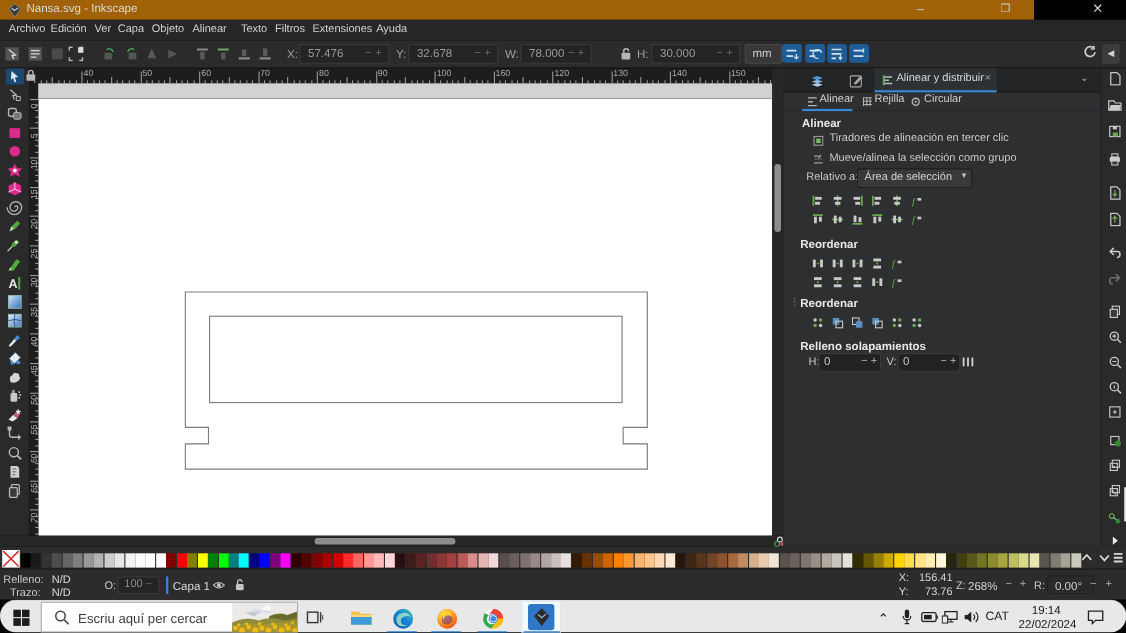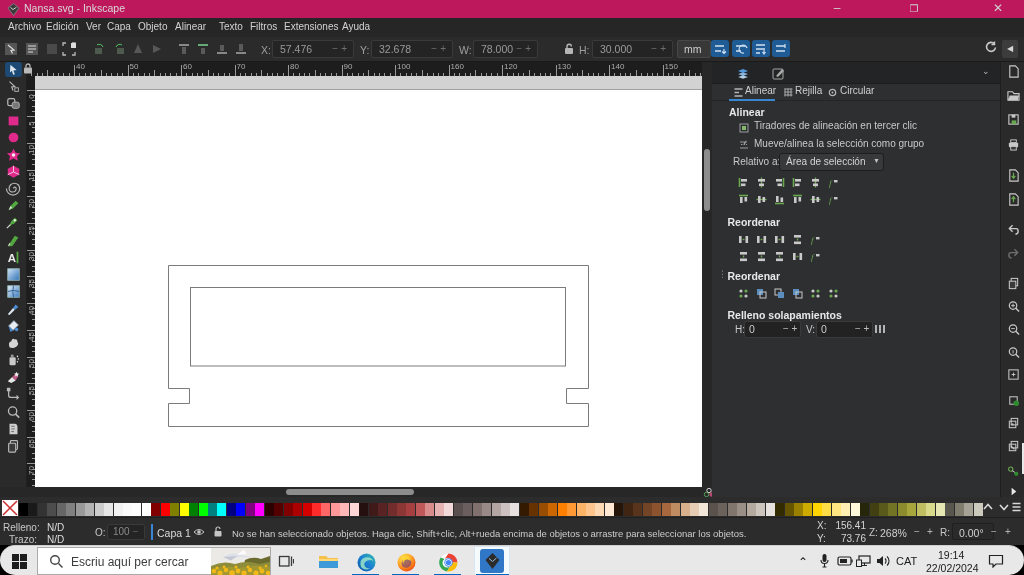--- a/index.html
+++ b/index.html
@@ -1,20 +1,20 @@
 <!DOCTYPE html>
 <html><head>
 <meta charset="utf-8">
 <style>
   * { margin:0; padding:0; box-sizing:border-box; }
   html,body { width:1024px; height:575px; overflow:hidden; background:#000; }
   body { font-family:"Liberation Sans", sans-serif; position:relative; }
   .abs { position:absolute; }
   
-  #titlebar { position:absolute; left:0; top:0; width:1024px; height:18px; background:#be185d; color:#d9d9d9; }
+  #titlebar { position:absolute; left:0; top:0; width:940px; height:18px; background:#a16207; color:#d9d9d9; }
   #titlebar .title { position:absolute; left:24px; top:2px; font-size:11px; }
   .capbtn { position:absolute; top:0; width:30px; height:18px; color:#cfcfcf; text-align:center; font-size:12px; line-height:17px; }
   
   #menubar { position:absolute; left:0; top:18px; width:1024px; height:19px; background:#262626; color:#d2d2d2; font-size:10px; }
   #menubar span { position:absolute; top:3px; }
   
   #toolbar { position:absolute; left:0; top:37px; width:1024px; height:25px; background:#2b2b2b; border-bottom:1px solid #1a1a1a; color:#9d9d9d; }
   .tbico { position:absolute; top:5px; width:14px; height:14px; }
   .fld { position:absolute; top:3px; height:18px; background:#242424; border:1px solid #3a3a3a; border-radius:2px; color:#9a9a9a; font-size:10.5px; line-height:16px; padding-left:7px; }
   .fld .sp { position:absolute; right:3px; top:0; color:#6f6f6f; font-size:10px; letter-spacing:3px; }
@@ -548,20 +548,28 @@
   <div id="ptabs">
     <svg class="abs" style="left:25px;top:6px" width="12" height="11" viewBox="0 0 12 11">
         <path d="M1 3 L6 1 L11 3 L6 5 Z" fill="#5599dd"></path>
         <path d="M1 6 L6 4.5 L11 6 L6 8 Z" fill="#88b7e0"></path>
         <path d="M1 9 L6 7.5 L11 9 L6 10.8 Z" fill="#b5cfe6"></path>
       </svg>
     <svg class="abs" style="left:60px;top:5px" width="13" height="13" viewBox="0 0 13 13">
         <rect x="1" y="2" width="10" height="10" rx="1" fill="none" stroke="#a8a8a8"></rect>
         <path d="M4 9 L10 2 L12 4 L6 10 Z" fill="#a8a8a8"></path>
       </svg>
+    <div id="ptab-active">
+      <svg class="abs" style="left:7px;top:6px" width="10" height="10" viewBox="0 0 10 10">
+          <path d="M1 2 H9 M1 5 H6 M1 8 H9" stroke="#bbb" stroke-width="1.4"></path>
+          <rect x="0.5" y="0.5" width="2" height="9" fill="#6a6"></rect>
+        </svg>
+      <span class="abs" style="left:20px;top:4px">Alinear y distribuir</span>
+      <span class="abs" style="left:100px;top:4px;color:#999">×</span>
+    </div>
     <span class="abs" style="left:270px;top:4px;color:#b5b5b5;font-size:9px">⌄</span>
   </div>
   <div id="psubtabs">
     <svg class="abs" style="left:22px;top:4px" width="9" height="9" viewBox="0 0 9 9">
         <path d="M0.5 1 H8.5 M0.5 4.5 H5 M0.5 8 H8.5" stroke="#b5b5b5" stroke-width="1.3"></path>
       </svg>
     <span class="abs" style="left:33px;top:1px">Alinear</span>
     <div class="abs" style="left:17px;top:15px;width:46px;height:2px;background:#3986d3"></div>
     <svg class="abs" style="left:72px;top:4px" width="9" height="9" viewBox="0 0 9 9">
         <path d="M1 0.5 V8.5 M4 0.5 V8.5 M7 0.5 V8.5 M0.5 1 H8.5 M0.5 4 H8.5 M0.5 7 H8.5" stroke="#b5b5b5" stroke-width="0.9"></path>
@@ -958,21 +966,20 @@
   <div class="abs" style="left:151px;top:6px;width:2px;height:16px;background:#3986d3"></div>
   <span class="abs" style="left:157px;top:9px;color:#dadada;font-size:10.5px">Capa 1</span>
   <svg class="abs" style="left:193px;top:9px" width="12" height="10" viewBox="0 0 12 10">
       <path d="M1 5 Q6 0 11 5 Q6 10 1 5 Z" fill="none" stroke="#c5c5c5"></path>
       <circle cx="6" cy="5" r="1.8" fill="#c5c5c5"></circle>
     </svg>
   <svg class="abs" style="left:213px;top:8px" width="10" height="11" viewBox="0 0 10 11">
       <rect x="1.5" y="5" width="7" height="5.5" rx="1" fill="#c5c5c5"></rect>
       <path d="M3 5 V3 A2 2 0 0 1 7 3" stroke="#c5c5c5" stroke-width="1.2" fill="none"></path>
     </svg>
-  <span class="abs" style="left:232px;top:10px;color:#cccccc;font-size:9.5px">No se han seleccionado objetos. Haga clic, Shift+clic, Alt+rueda encima de objetos o arrastre para seleccionar los objetos.</span>
   <span class="abs" style="left:817px;top:2px;color:#d5d5d5">X:</span>
     <span class="abs" style="left:828px;top:2px;width:38px;text-align:right;color:#d5d5d5">156.41</span>
   <span class="abs" style="left:817px;top:15px;color:#d5d5d5">Y:</span>
     <span class="abs" style="left:828px;top:15px;width:38px;text-align:right;color:#d5d5d5">73.76</span>
   <span class="abs" style="left:869px;top:9px">Z:</span>
   <span class="abs" style="left:880px;top:9px;color:#d0d0d0;font-size:10.5px">268%</span>
   <span class="abs" style="left:914px;top:8px;color:#b5b5b5">−</span>
   <span class="abs" style="left:927px;top:8px;color:#b5b5b5">+</span>
   <span class="abs" style="left:940px;top:9px">R:</span>
   <div class="abs" style="left:952px;top:5px;width:42px;height:17px;background:#2a2a2a;border:1px solid #1f1f1f;border-radius:2px"></div>

